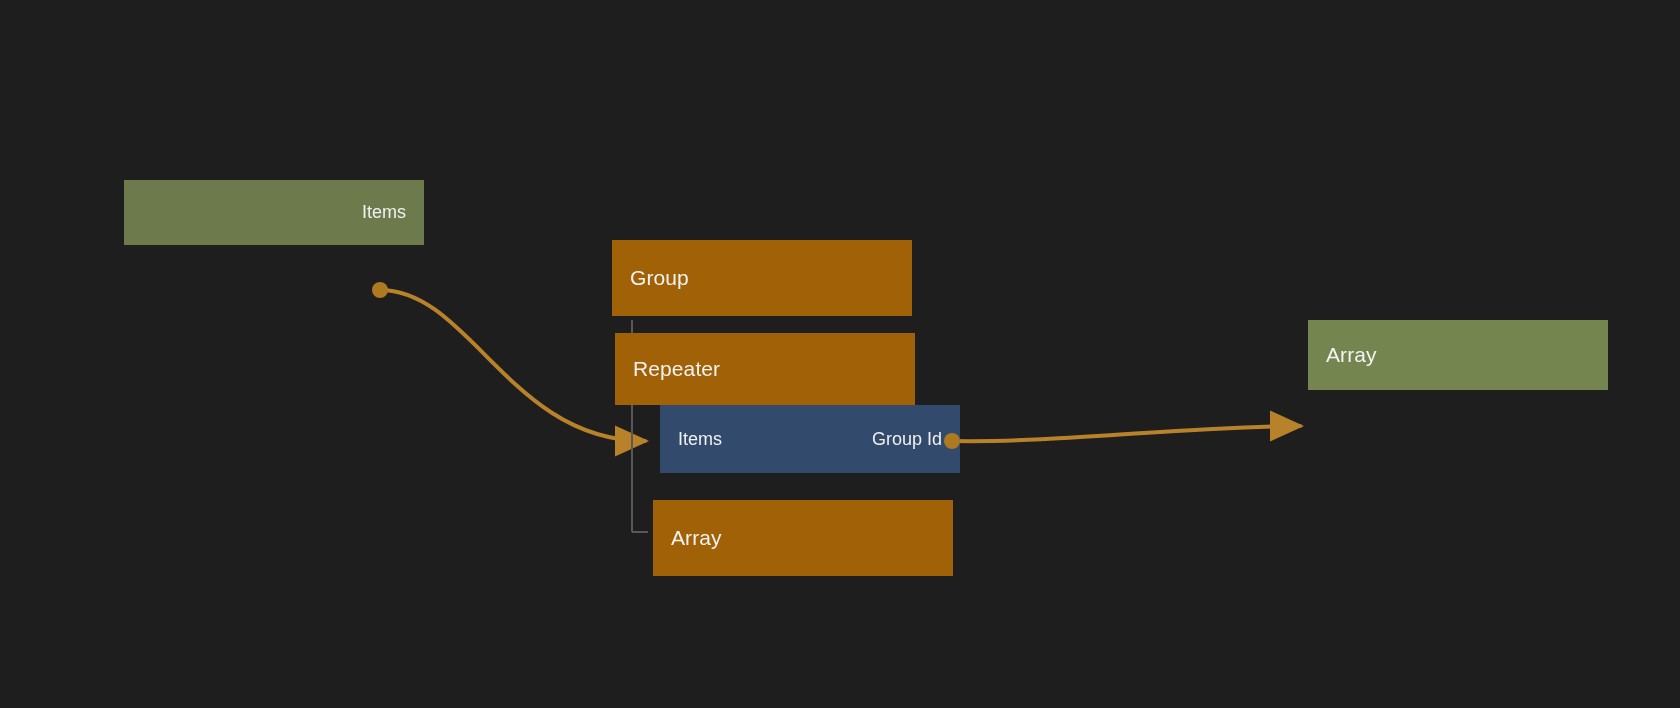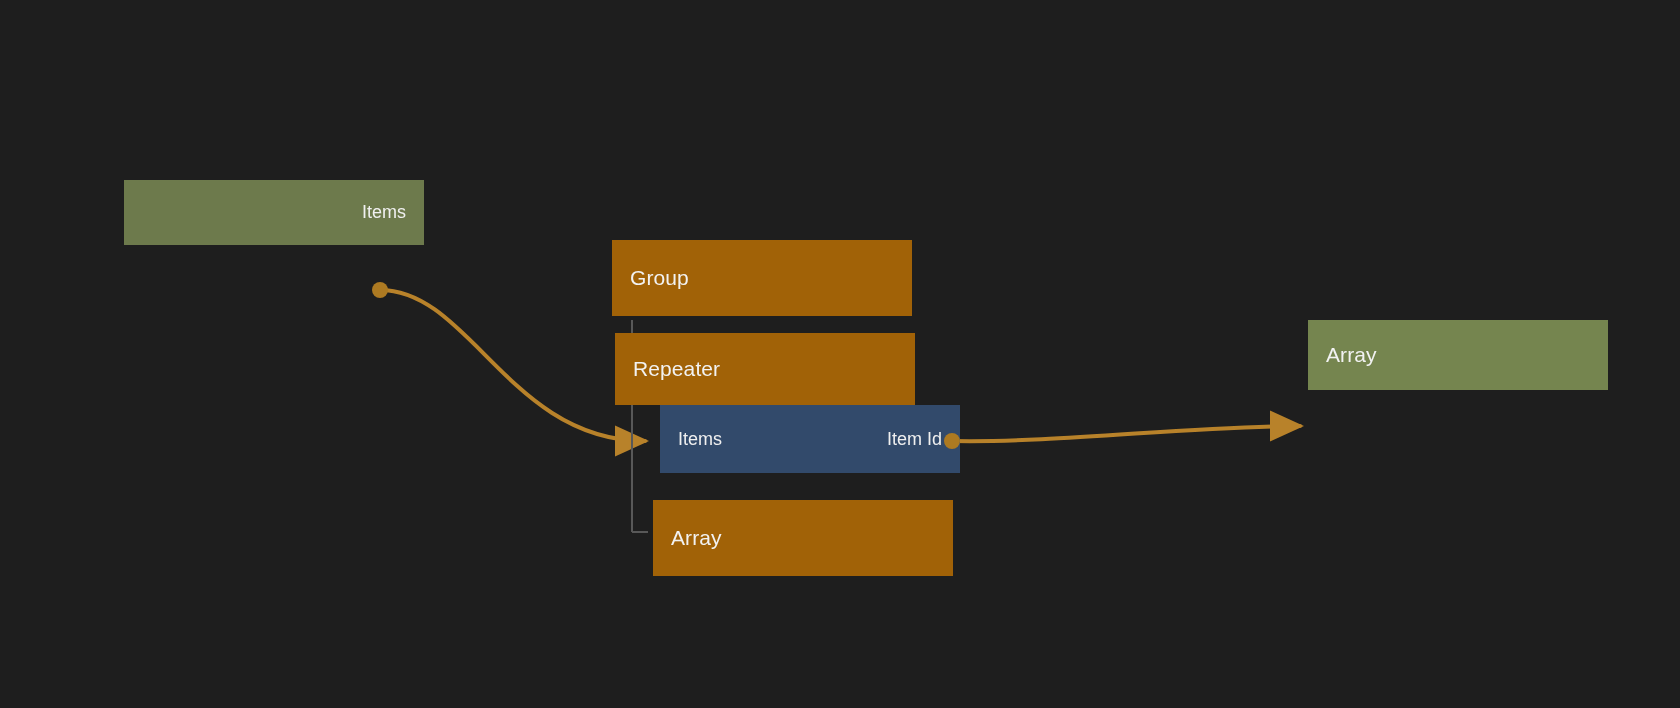--- a/index.html
+++ b/index.html
@@ -159,21 +159,21 @@
     </div>
   </div>
 
   <div class="node node-blue n-repeater">
     <div class="node-header">
       <span>Repeater</span>
     </div>
     <div class="node-body">
       <div class="node-row">
         <span class="row-label-left">Items</span>
-        <span class="row-label-right">Item Id</span>
+        <span class="row-label-right">Group Id</span>
       </div>
     </div>
   </div>
   <div class="port-dot port-repeater-itemid"></div>
 
   <div class="node node-blue n-text">
     <div class="node-header">
       <span>Array</span>
     </div>
   </div>

